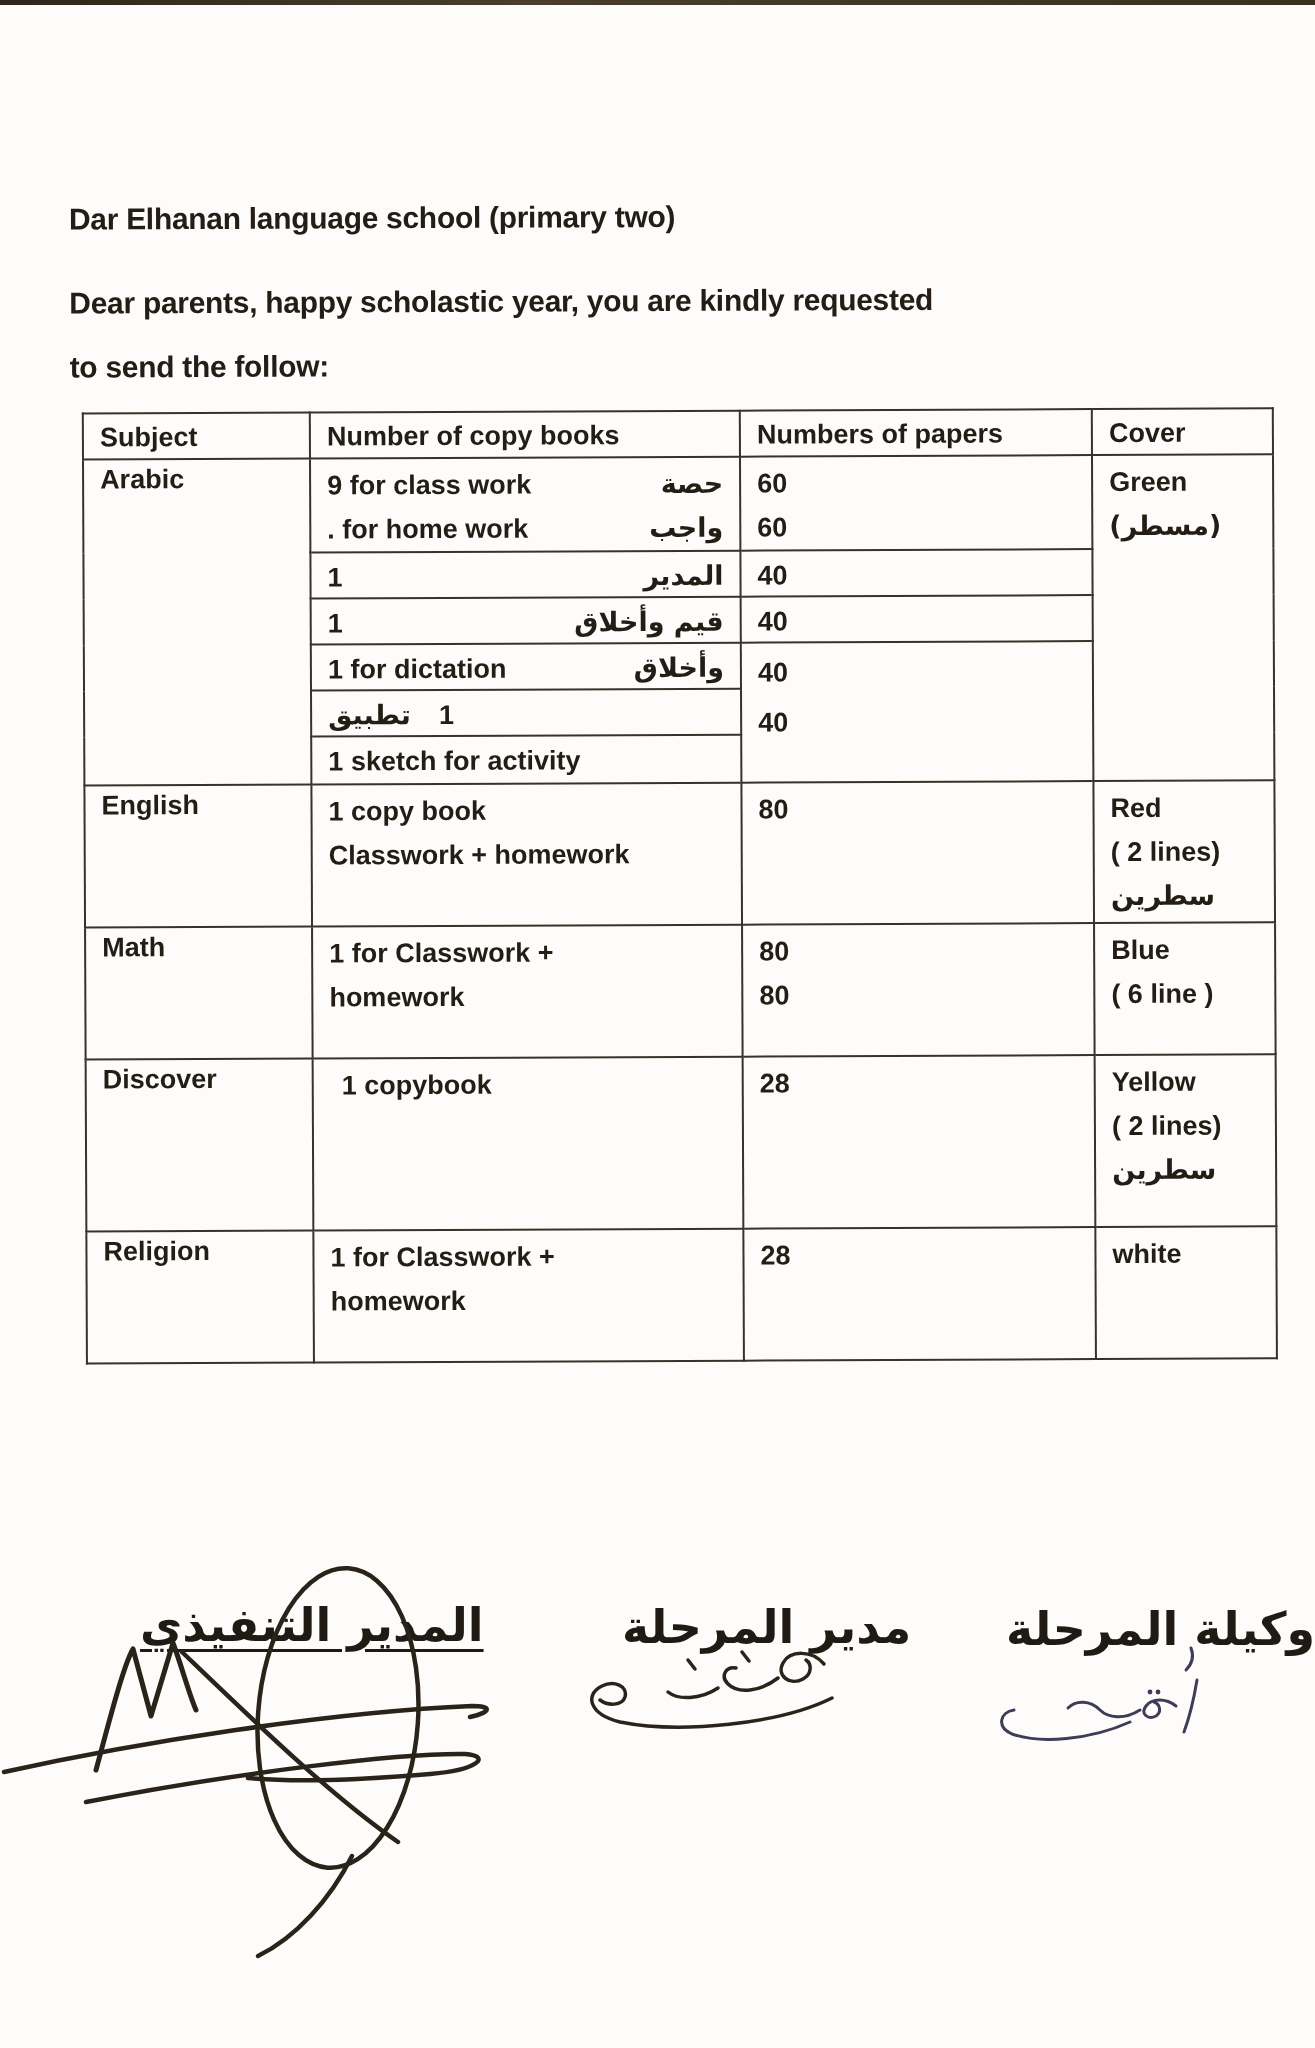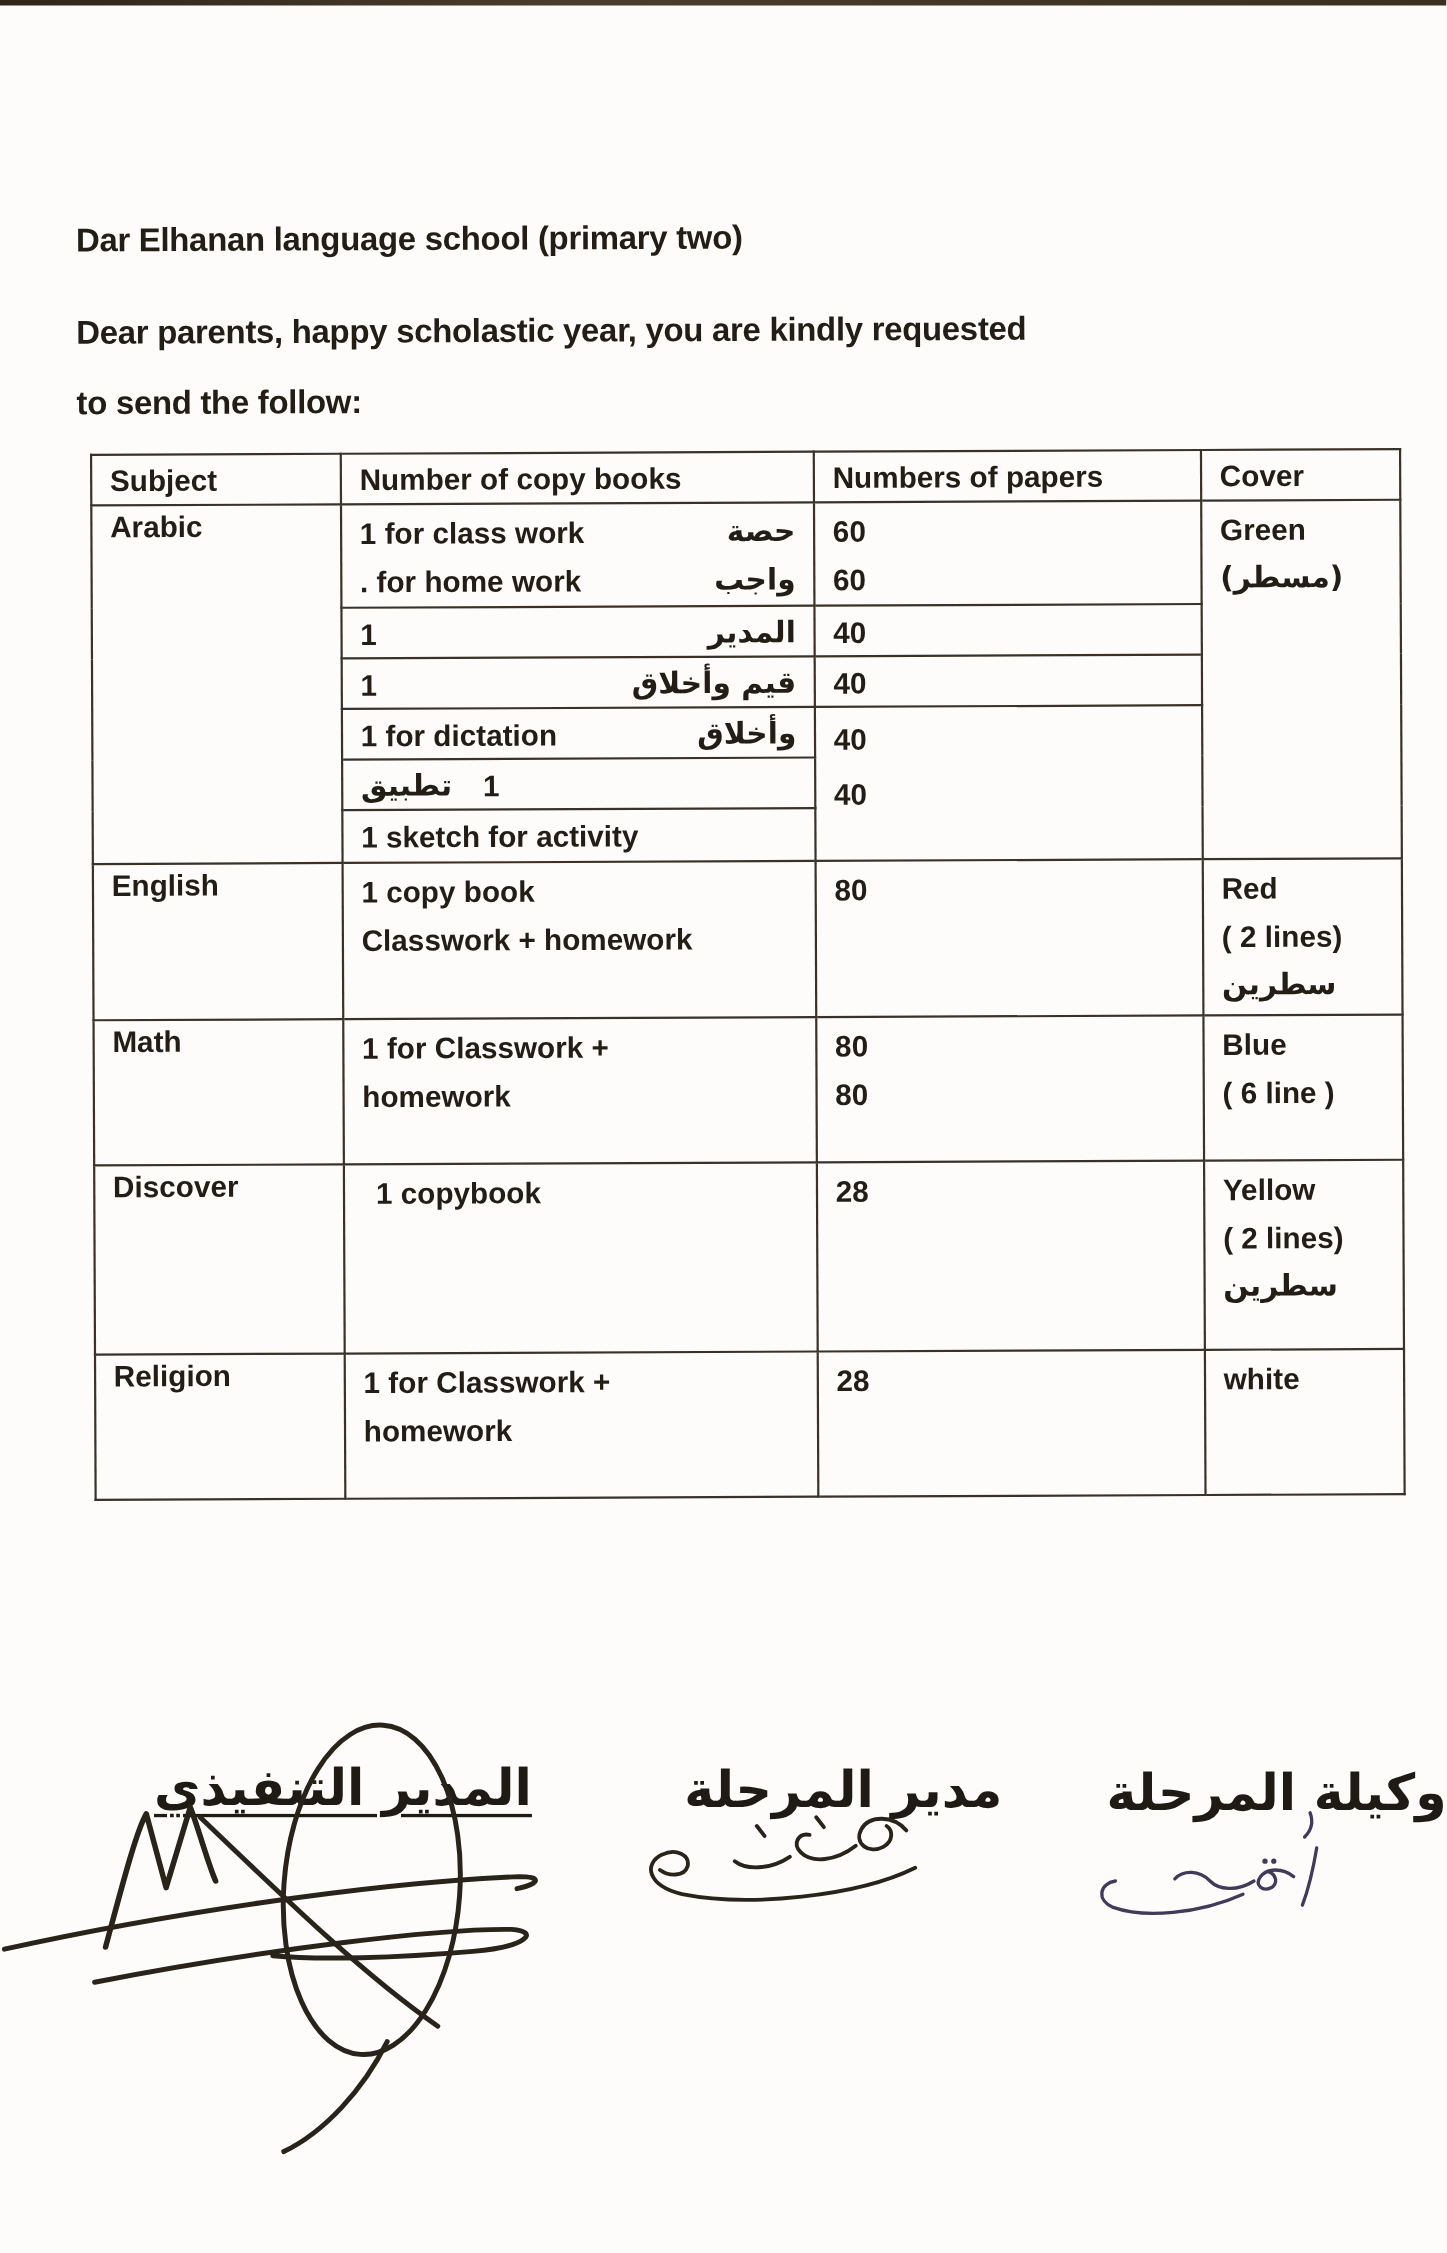--- a/index.html
+++ b/index.html
@@ -73,21 +73,21 @@
           <th>Subject</th>
           <th>Number of copy books</th>
           <th>Numbers of papers</th>
           <th>Cover</th>
         </tr>
 
         <tr class="r-ar1">
           <td rowspan="6">Arabic</td>
           <td>
             <div class="bil">
-              <span>1 for class work</span>
+              <span>9 for class work</span>
               <span class="ar">حصة</span>
             </div>
             <div class="bil">
               <span>. for home work</span>
               <span class="ar">واجب</span>
             </div>
           </td>
           <td>
             <div class="ln44">60</div>
             <div class="ln44">60</div>

